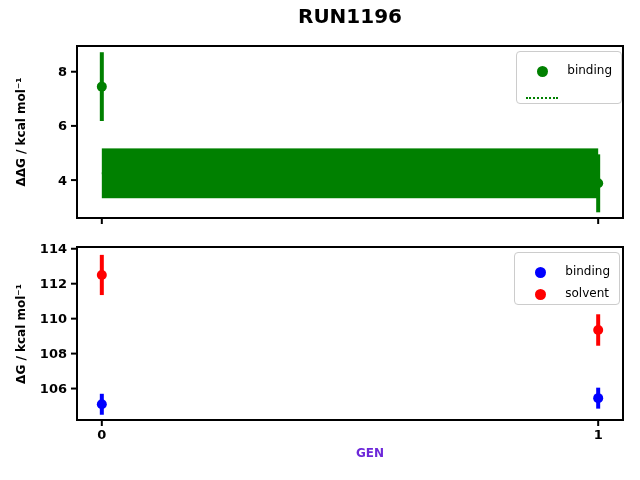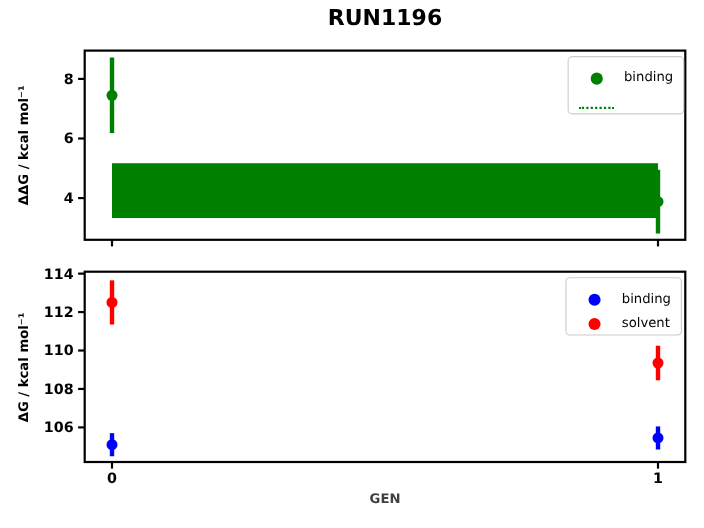--- a/index.html
+++ b/index.html
@@ -12,22 +12,22 @@
     position:absolute; left:350px; top:16px; transform:translate(-50%,-50%);
     font-size:20px; font-weight:bold; color:#000; white-space:nowrap;
   }
   .ylabel {
     position:absolute; transform:translate(-50%,-50%) rotate(-90deg);
     font-size:12px; font-weight:bold; color:#000; white-space:nowrap;
   }
   .ylabel-top { left:21px; top:132px; }
   .ylabel-bottom { left:21px; top:334px; }
   .xlabel {
-    position:absolute; left:350px; top:453px; transform:translate(-50%,-50%);
-    font-size:12px; font-weight:bold; color:#404040; white-space:nowrap;
+    position:absolute; left:370px; top:453px; transform:translate(-50%,-50%);
+    font-size:12px; font-weight:bold; color:#6d28d9; white-space:nowrap;
   }
   .legend {
     position:absolute; background:rgba(255,255,255,0.9);
     border:1px solid #cccccc; border-radius:4px;
     padding:4px 9px; display:flex; flex-direction:column; gap:1px;
   }
   .legend-item { display:flex; align-items:flex-end; gap:9px; font-size:12px; color:#000; height:21px; }
   .legend-marker-box { width:32px; display:flex; align-items:center; justify-content:center; flex:0 0 32px; }
   .marker-dot { width:11px; height:11px; border-radius:50%; }
   .marker-dotted-line { width:32px; height:0; border-top:2.5px dotted #008000; }

